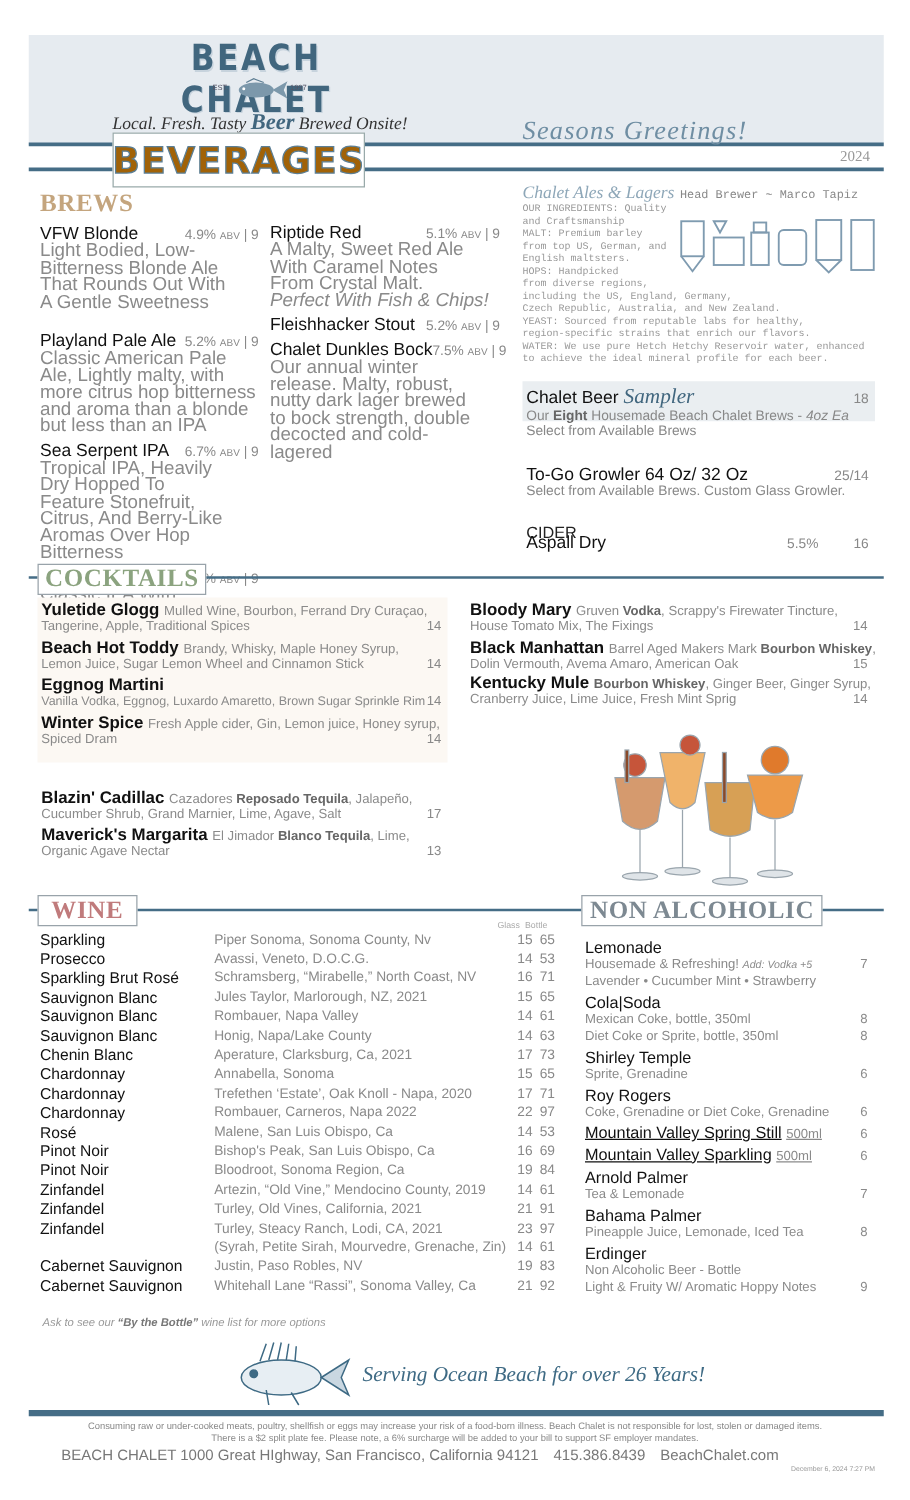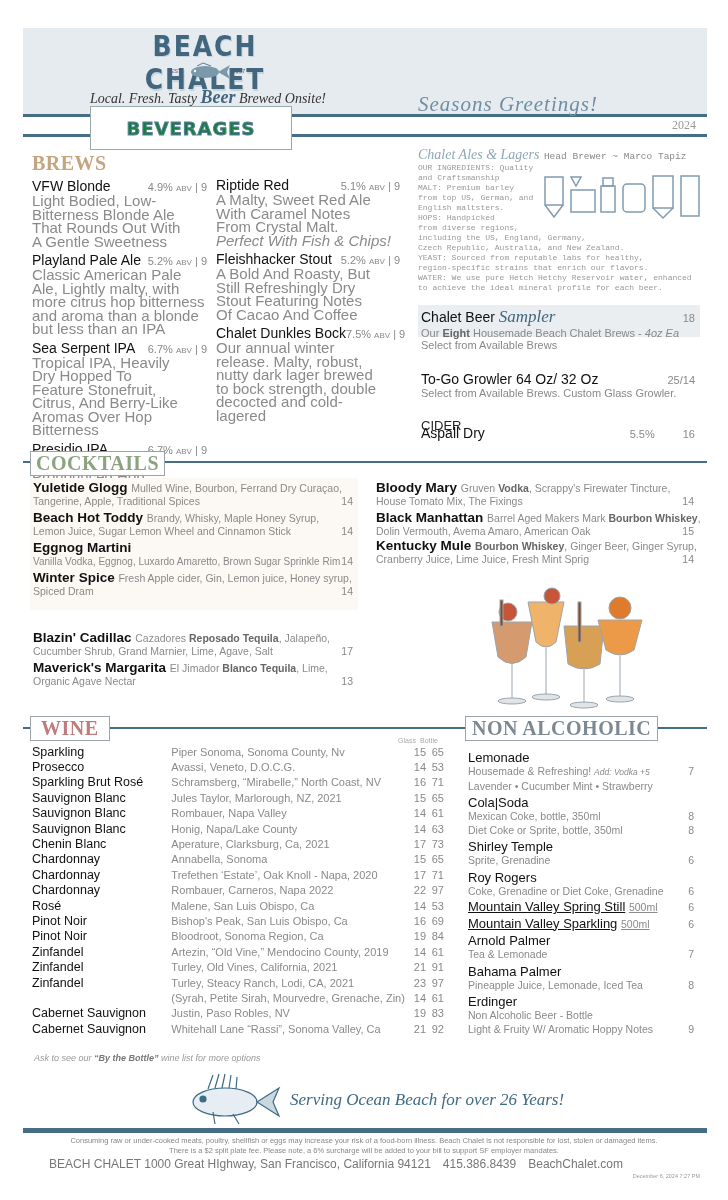--- a/index.html
+++ b/index.html
@@ -10,21 +10,21 @@
   
   .header-band { left: 23px; top: 28px; width: 684px; height: 88px; background: #e6ebf0; }
   .rule { height: 3px; background: #456d86; }
   .rule.thin { height: 2px; }
   .brand-title { left: 100px; top: 34px; width: 210px; text-align: center; font-family: "DejaVu Sans", sans-serif; font-weight: bold; font-size: 25px; letter-spacing: 2px; color: #41667e; text-shadow: 1px 1px 0 #c7d3dd; transform: scaleY(1.15); }
   .est { left: 170px; top: 68px; font-size: 6px; color: #556; }
   .est.right { left: 232px; }
   .tagline { left: 78px; top: 87px; width: 260px; font-family: "Liberation Serif", serif; font-style: italic; font-size: 14px; color: #333; text-align: center; white-space: nowrap; }
   .tagline .beer { color: #41667e; font-size: 18px; font-weight: bold; }
   .bev-box { left: 90px; top: 106px; width: 202px; height: 44px; background: #fff; border: 1px solid #9aa; display: flex; align-items: center; justify-content: center; }
-  .bev-title { font-family: "DejaVu Sans", sans-serif; font-weight: bold; font-size: 18px; color: #15803d; letter-spacing: 1px; text-align: right; -webkit-text-stroke: 1px #5b7f96; }
+  .bev-title { font-family: "DejaVu Sans", sans-serif; font-weight: bold; font-size: 29px; color: #a16207; letter-spacing: 1px; text-align: right; -webkit-text-stroke: 1px #5b7f96; }
   .seasons { left: 418px; top: 92px; font-family: "Liberation Serif", serif; font-style: italic; font-size: 21px; color: #6f8ea3; letter-spacing: 1px; }
   .year { left: 672px; top: 118px; font-family: "Liberation Serif", serif; font-size: 12px; color: #999; }
 
   
   .sec-label { font-family: "Liberation Serif", serif; font-weight: bold; font-size: 20px; letter-spacing: 0.5px; }
   .brews-h { left: 32px; top: 152px; color: #c4a57e; }
   .sec-box { background: #fff; border: 1px solid #99a3aa; padding: 0 5px; }
 
   
   .beer-item { width: 175px; }
@@ -111,21 +111,21 @@
 <div class="abs rule" style="left:23px;top:134px;width:684px"></div>
 <div class="abs bev-box">
   <span class="bev-title">BEVERAGES</span>
 </div>
 <div class="abs seasons">Seasons Greetings!</div>
 <div class="abs year">2024</div>
 
 <div class="abs sec-label brews-h">BREWS</div>
 
 <div class="abs" style="left:32px;top:178px">
-  <div class="beer-item" style="margin-bottom:4px">
+  <div class="beer-item" style="margin-bottom:16px">
     <div class="beer-row">
         <span class="beer-name">VFW Blonde</span>
         <span class="beer-abv"><span>4.9%</span> <small>ABV</small> | <span>9</span></span>
       </div>
     <div class="beer-desc" style="width:150px">Light Bodied, Low-Bitterness Blonde Ale That Rounds Out With A Gentle Sweetness</div>
   </div>
   <div class="beer-item" style="margin-bottom:4px">
     <div class="beer-row">
         <span class="beer-name">Playland Pale Ale</span>
         <span class="beer-abv"><span>5.2%</span> <small>ABV</small> | <span>9</span></span>
@@ -155,21 +155,20 @@
         <span class="beer-abv"><span>5.1%</span> <small>ABV</small> | <span>9</span></span>
       </div>
     <div class="beer-desc" style="width:160px">A Malty, Sweet Red Ale With Caramel Notes From Crystal Malt.</div>
     <div class="beer-desc it">Perfect With Fish &amp; Chips!</div>
   </div>
   <div class="beer-item" style="width:184px;margin-bottom:4px">
     <div class="beer-row">
         <span class="beer-name">Fleishhacker Stout</span>
         <span class="beer-abv"><span>5.2%</span> <small>ABV</small> | <span>9</span></span>
       </div>
-    <div class="beer-desc" style="width:160px">A Bold And Roasty, But Still Refreshingly Dry Stout Featuring Notes Of Cacao And Coffee</div>
   </div>
   <div class="beer-item" style="width:184px">
     <div class="beer-row">
         <span class="beer-name">Chalet Dunkles Bock</span>
         <span class="beer-abv"><span>7.5%</span> <small>ABV</small> | <span>9</span></span>
       </div>
     <div class="beer-desc" style="width:170px">Our annual winter release. Malty, robust, nutty dark lager brewed to bock strength, double decocted and cold-lagered</div>
   </div>
 </div>
 

